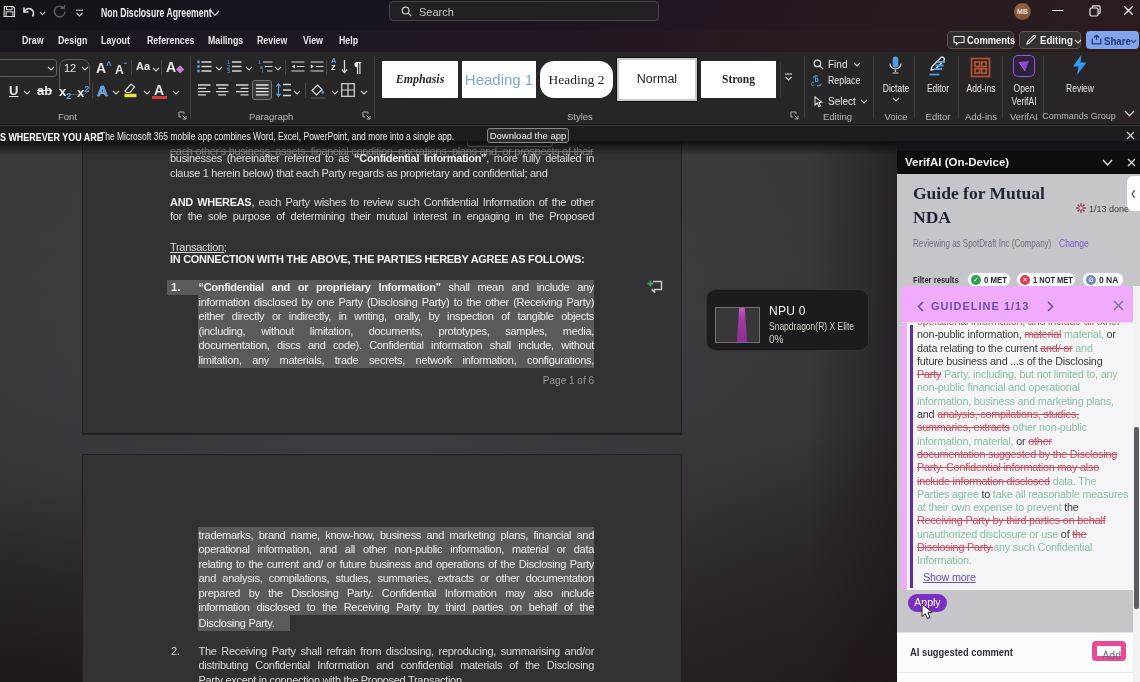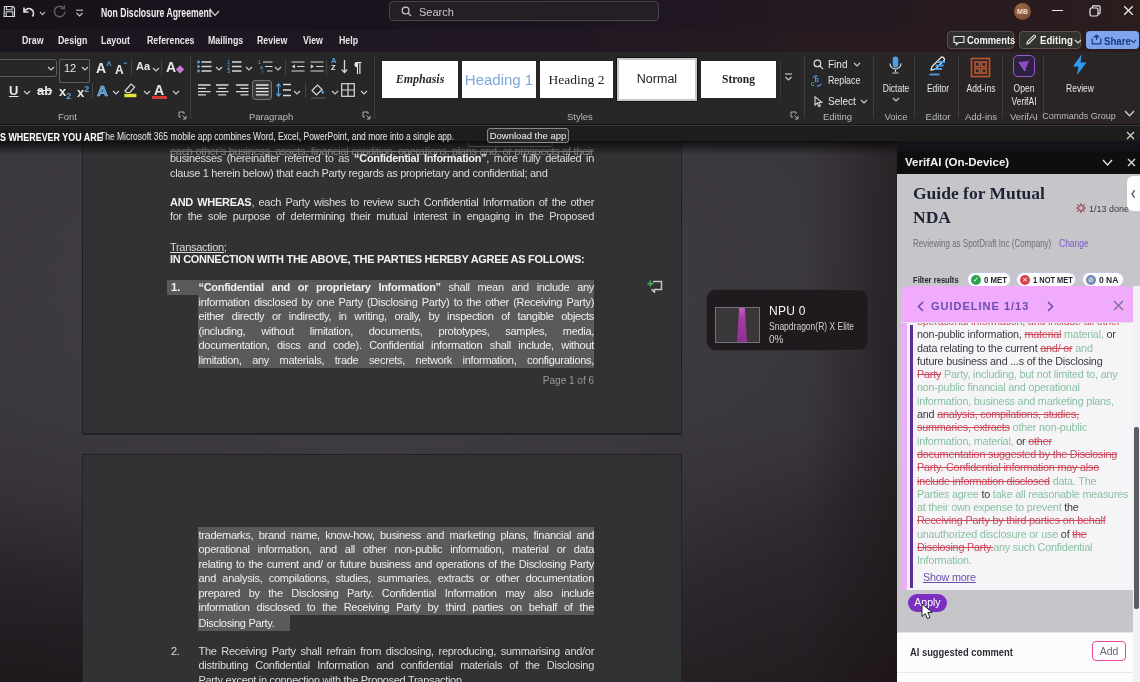--- a/index.html
+++ b/index.html
@@ -139,21 +139,21 @@
     <svg class="abs" style="left:1130px;top:9px" width="7" height="6" viewBox="0 0 7 6">
         <path d="M1 1 L3.5 3.6 L6 1" stroke="#2a4a90" fill="none" stroke-width="1.2"></path>
       </svg>
   </div>
   <div id="ribbon" class="abs">
 
     <div class="abs" style="left:-40px;top:7px;width:97px;height:18px;border:1px solid #5d5d5d;border-radius:3px;"></div>
     <svg class="abs" style="left:47px;top:14px" width="8" height="6" viewBox="0 0 8 6">
         <path d="M1 1 L4 4 L7 1" stroke="#cfcfcf" fill="none" stroke-width="1.1"></path>
       </svg>
-    <div class="abs" style="left:59px;top:7px;width:31px;height:24px;border:1px solid #5d5d5d;border-radius:1px;color:#e8e8e8;font-size:11px;line-height:16px;padding-left:4px;">12</div>
+    <div class="abs" style="left:59px;top:7px;width:31px;height:36px;border:1px solid #5d5d5d;border-radius:8px;color:#e8e8e8;font-size:11px;line-height:16px;padding-left:4px;">12</div>
     <svg class="abs" style="left:81px;top:14px" width="8" height="6" viewBox="0 0 8 6">
         <path d="M1 1 L4 4 L7 1" stroke="#cfcfcf" fill="none" stroke-width="1.1"></path>
       </svg>
     <div class="abs" style="left:96px;top:7px;color:#e8e8e8;font-size:14px;font-weight:700;">A<span style="color:#5ba3e0;font-size:9px;vertical-align:6px;">˄</span></div>
     <div class="abs" style="left:115px;top:9px;color:#e8e8e8;font-size:12px;font-weight:700;">A<span style="color:#5ba3e0;font-size:9px;vertical-align:5px;">ˇ</span></div>
     <div class="abs" style="left:131px;top:8px;width:1px;height:15px;background:#454545;"></div>
     <div class="abs" style="left:136px;top:8px;color:#e8e8e8;font-size:11px;font-weight:700;">Aa</div>
     <svg class="abs" style="left:152px;top:15px" width="8" height="6" viewBox="0 0 8 6">
         <path d="M1 1 L4 4 L7 1" stroke="#cfcfcf" fill="none" stroke-width="1.1"></path>
       </svg>
@@ -298,21 +298,21 @@
       </svg>
     <div class="abs" style="left:249px;top:59px;color:#b9b9b9;font-size:9.5px;white-space:nowrap;">Paragraph</div>
     <svg class="abs" style="left:362px;top:59px" width="9" height="9" viewBox="0 0 9 9">
         <path d="M1 1 h5 v2 M1 1 v5 h2" stroke="#b0b0b0" fill="none" stroke-width="1"></path>
         <path d="M4.5 4.5 L8 8 M8 4.8 V8 H4.8" stroke="#b0b0b0" fill="none" stroke-width="1"></path>
       </svg>
     <div class="abs" style="left:374px;top:4px;width:1px;height:62px;background:#3d3d3d;"></div>
 
     <div class="abs" style="left:382px;top:9px;width:76px;height:37px;background:#ffffff;color:#2a2a2a;text-align:center;line-height:37px;font-size:12px;font-style:italic;font-family:'Liberation Serif',serif;font-weight:700;">Emphasis</div>
     <div class="abs" style="left:462px;top:9px;width:74px;height:37px;background:#ffffff;color:#7da7d8;text-align:center;line-height:37px;font-size:15px;white-space:nowrap;">Heading 1</div>
-    <div class="abs" style="left:540px;top:9px;width:73px;height:37px;background:#ffffff;color:#222;text-align:center;line-height:37px;font-size:13.5px;white-space:nowrap;font-family:'Liberation Serif',serif;">Heading 2</div>
+    <div class="abs" style="left:540px;top:9px;width:73px;height:37px;background:#ffffff;color:#222;text-align:center;line-height:37px;font-size:13.5px;white-space:nowrap;font-family:'Liberation Serif',serif;border-radius:14px;">Heading 2</div>
     <div class="abs" style="left:617px;top:6px;width:80px;height:43px;background:#ffffff;border:2px solid #c8c8c8;box-shadow:0 0 0 1px #111;color:#222;text-align:center;line-height:39px;font-size:12.5px;">Normal</div>
     <div class="abs" style="left:701px;top:9px;width:75px;height:37px;background:#ffffff;color:#222;text-align:center;line-height:37px;font-size:11.5px;font-weight:700;font-family:'Liberation Serif',serif;">Strong</div>
     <div class="abs" style="left:780px;top:9px;width:17px;height:37px;border-left:1px solid #3a3a3a;"></div>
     <svg class="abs" style="left:784px;top:21px" width="9" height="10" viewBox="0 0 9 10">
         <path d="M1 1 h7" stroke="#cfcfcf" stroke-width="1.1"></path>
         <path d="M1.5 4 L4.5 7 L7.5 4" stroke="#cfcfcf" fill="none" stroke-width="1.1"></path>
       </svg>
     <div class="abs" style="left:567px;top:59px;color:#b9b9b9;font-size:9.5px;white-space:nowrap;">Styles</div>
     <svg class="abs" style="left:790px;top:59px" width="9" height="9" viewBox="0 0 9 9">
         <path d="M1 1 h5 v2 M1 1 v5 h2" stroke="#b0b0b0" fill="none" stroke-width="1"></path>
@@ -534,19 +534,19 @@
       </div>
     </div>
 
     <div class="abs" style="left:11px;top:443px;width:39px;height:18px;background:#7a2fc2;border-radius:9px;color:#fff;font-size:10.5px;text-align:center;line-height:17px;">Apply</div>
     <svg class="abs" style="left:22px;top:452px;z-index:3" width="16" height="18" viewBox="0 0 16 18">
       <path d="M3 1 L3 13.5 L6.3 10.6 L8.4 15.6 L11 14.5 L8.9 9.6 L13.2 9.3 z" fill="#ffffff" stroke="#222" stroke-width="1"></path>
     </svg>
 
     <div class="abs" style="left:0px;top:481px;width:243px;height:50px;background:#fcfcfd;border-top:1px solid #e4e4e8;"></div>
     <div class="abs" style="left:13px;top:495px;color:#2c2c34;font-size:11px;font-weight:700;transform:scaleX(.85);transform-origin:0 0;white-space:nowrap;">AI suggested comment</div>
-    <div class="abs" style="left:195px;top:490px;width:34px;height:20px;background:#ffffff;border:1px solid #ec4899;border-radius:4px;color:#6a6a78;font-size:10.5px;text-align:center;line-height:18px;">Add</div>
+    <div class="abs" style="left:195px;top:490px;width:34px;height:20px;background:#ffffff;border:5px solid #ec4899;border-radius:4px;color:#6a6a78;font-size:10.5px;text-align:right;line-height:18px;">Add</div>
     <div class="abs" style="left:0px;top:521px;width:243px;height:1px;background:#e8e8ec;"></div>
 
     <div class="abs" style="left:236px;top:135px;width:7px;height:396px;background:#f2f2f4;"></div>
     <div class="abs" style="left:237px;top:276px;width:5px;height:182px;background:#5c5c64;border-radius:2px;"></div>
   </div>
 </div>
 
 </body></html>

